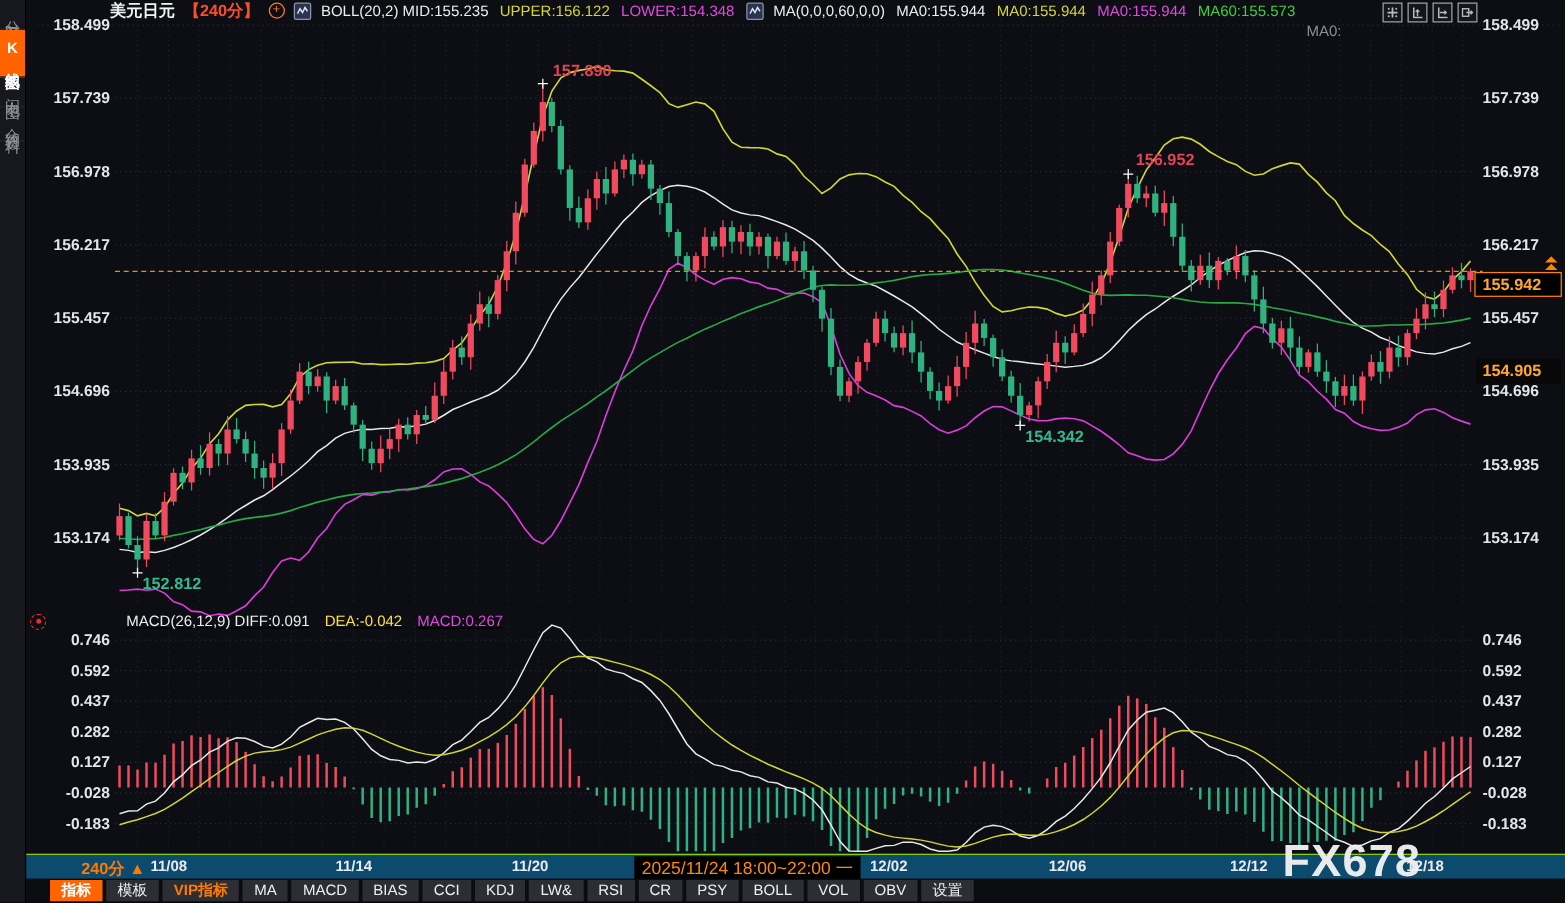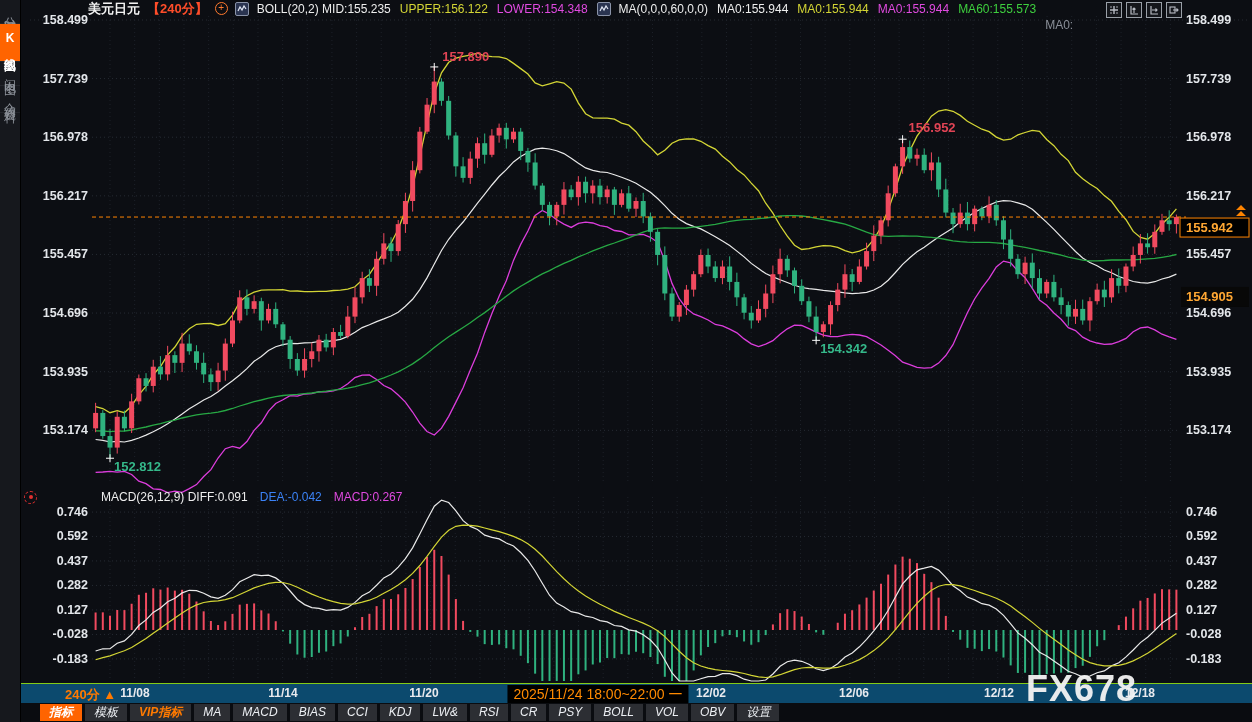--- a/index.html
+++ b/index.html
@@ -39,21 +39,21 @@
              z-index:4;border-top:1px solid #84cc16;}
   .axis-period{position:absolute;left:44px;top:2px;color:#ff7a00;font-weight:bold;font-size:13px;}
   .axis-date{position:absolute;top:2px;transform:translateX(-50%);color:#e8eaee;
              font-weight:bold;font-size:12px;}
   .crosshair-date{position:absolute;top:1px;transform:translateX(-50%);background:#000;
                   color:#ff8a00;font-size:14px;padding:1px 6px;z-index:5;white-space:nowrap;}
   
   .toolbar{position:absolute;left:21px;top:703px;right:0;height:19px;background:#0a0c10;
            display:flex;gap:3px;align-items:center;padding-left:19px;z-index:4;}
   .tb-item{background:#2c2e33;color:#eceff3;font-size:12px;height:17px;line-height:17px;
-           padding:0 9px;cursor:pointer;font-style:italic;}
+           padding:0 9px;cursor:pointer;}
   .tb-item.active{background:#ff6400;color:#fff;font-weight:bold;}
   .tb-item.vip{color:#ff7a00;font-weight:bold;text-align:center;}
   .watermark{position:absolute;left:1026px;top:668px;z-index:6;color:#f4f4f4;font-size:36px;
              font-weight:bold;letter-spacing:1px;opacity:.95;pointer-events:none;}
   svg.chart{position:absolute;left:0;top:0;z-index:1;}
 </style>
 </head>
 <body>
 
 <div class="app">
@@ -746,23 +746,23 @@
         <line x1="1161.9867549668875" y1="630" x2="1161.9867549668875" y2="589.1698160214706" stroke="#f14a5f" stroke-width="2"></line>
         <line x1="1169.1920529801325" y1="630" x2="1169.1920529801325" y2="589.3973005538159" stroke="#f14a5f" stroke-width="2"></line>
         <line x1="1176.3973509933776" y1="630" x2="1176.3973509933776" y2="589.6579880235284" stroke="#f14a5f" stroke-width="2"></line>
       </g>
       <path d="M95.6 651.0L102.8 648.8L110.0 648.7L117.2 643.3L124.4 640.9L131.6 634.4L138.8 625.5L146.0 619.9L153.2 612.4L160.5 608.0L167.7 601.7L174.9 598.3L182.1 592.9L189.3 590.3L196.5 590.6L203.7 593.2L210.9 596.9L218.1 598.3L225.3 595.3L232.5 589.6L239.7 581.8L246.9 578.2L254.1 574.6L261.3 575.6L268.5 575.2L275.7 577.9L282.9 583.2L290.1 591.0L297.4 599.5L304.6 604.6L311.8 607.6L319.0 608.3L326.2 610.4L333.4 609.7L340.6 610.1L347.8 607.4L355.0 602.4L362.2 595.7L369.4 592.1L376.6 585.2L383.8 577.9L391.0 574.0L398.2 567.1L405.4 558.7L412.6 547.9L419.8 534.0L427.0 519.8L434.3 506.2L441.5 500.1L448.7 502.5L455.9 510.8L463.1 520.6L470.3 526.4L477.5 529.5L484.7 535.1L491.9 537.3L499.1 538.9L506.3 543.0L513.5 546.0L520.7 552.5L527.9 560.3L535.1 571.0L542.3 583.2L549.5 595.2L556.7 603.1L563.9 607.1L571.2 611.7L578.4 613.1L585.6 616.2L592.8 617.5L600.0 620.6L607.2 621.9L614.4 625.5L621.6 626.4L628.8 629.8L636.0 631.1L643.2 634.7L650.4 640.0L657.6 647.8L664.8 660.0L672.0 673.0L679.2 680.8L686.4 681.0L693.6 681.0L700.8 678.7L708.1 676.6L715.3 676.3L722.5 673.7L729.7 673.7L736.9 675.6L744.1 679.2L751.3 681.0L758.5 681.0L765.7 680.0L772.9 674.0L780.1 666.3L787.3 661.7L794.5 660.2L801.7 661.3L808.9 664.3L816.1 668.8L823.3 670.6L830.5 668.4L837.7 663.7L845.0 657.1L852.2 652.9L859.4 646.8L866.6 639.4L873.8 630.9L881.0 621.7L888.2 610.2L895.4 597.0L902.6 583.9L909.8 576.0L917.0 569.8L924.2 568.2L931.4 566.4L938.6 570.1L945.8 577.4L953.0 585.7L960.2 590.8L967.4 597.1L974.6 599.9L981.9 603.7L989.1 605.1L996.3 609.0L1003.5 615.4L1010.7 623.8L1017.9 632.9L1025.1 638.2L1032.3 644.7L1039.5 652.2L1046.7 655.9L1053.9 661.0L1061.1 666.0L1068.3 671.3L1075.5 673.8L1082.7 677.1L1089.9 676.0L1097.1 672.7L1104.3 670.9L1111.5 665.9L1118.8 662.8L1126.0 656.9L1133.2 650.0L1140.4 642.6L1147.6 637.2L1154.8 630.4L1162.0 623.1L1169.2 618.2L1176.4 613.2" stroke="#e9e9e9" fill="none" stroke-width="1.2"></path>
       <path d="M95.6 659.8L102.8 657.6L110.0 655.8L117.2 653.3L124.4 650.8L131.6 647.5L138.8 643.1L146.0 638.5L153.2 633.3L160.5 628.2L167.7 622.9L174.9 618.0L182.1 613.0L189.3 608.4L196.5 604.9L203.7 602.5L210.9 601.4L218.1 600.8L225.3 599.7L232.5 597.7L239.7 594.5L246.9 591.2L254.1 587.9L261.3 585.5L268.5 583.4L275.7 582.3L282.9 582.5L290.1 584.2L297.4 587.3L304.6 590.7L311.8 594.1L319.0 597.0L326.2 599.6L333.4 601.7L340.6 603.3L347.8 604.2L355.0 603.8L362.2 602.2L369.4 600.2L376.6 597.2L383.8 593.3L391.0 589.5L398.2 585.0L405.4 579.7L412.6 573.4L419.8 565.5L427.0 556.4L434.3 546.3L441.5 537.1L448.7 530.2L455.9 526.3L463.1 525.1L470.3 525.4L477.5 526.2L484.7 528.0L491.9 529.9L499.1 531.7L506.3 533.9L513.5 536.4L520.7 539.6L527.9 543.7L535.1 549.2L542.3 556.0L549.5 563.8L556.7 571.7L563.9 578.8L571.2 585.4L578.4 590.9L585.6 596.0L592.8 600.3L600.0 604.3L607.2 607.8L614.4 611.4L621.6 614.4L628.8 617.5L636.0 620.2L643.2 623.1L650.4 626.5L657.6 630.7L664.8 636.6L672.0 643.9L679.2 651.2L686.4 657.8L693.6 662.8L700.8 666.0L708.1 668.1L715.3 669.7L722.5 670.5L729.7 671.2L736.9 672.1L744.1 673.5L751.3 675.3L758.5 676.9L765.7 677.5L772.9 676.8L780.1 674.7L787.3 672.1L794.5 669.7L801.7 668.0L808.9 667.3L816.1 667.6L823.3 668.2L830.5 668.2L837.7 667.3L845.0 665.3L852.2 662.8L859.4 659.6L866.6 655.6L873.8 650.6L881.0 644.8L888.2 637.9L895.4 629.7L902.6 620.6L909.8 611.6L917.0 603.3L924.2 596.3L931.4 590.3L938.6 586.2L945.8 584.5L953.0 584.7L960.2 585.9L967.4 588.2L974.6 590.5L981.9 593.1L989.1 595.5L996.3 598.2L1003.5 601.7L1010.7 606.1L1017.9 611.5L1025.1 616.8L1032.3 622.4L1039.5 628.4L1046.7 633.9L1053.9 639.3L1061.1 644.6L1068.3 650.0L1075.5 654.7L1082.7 659.2L1089.9 662.6L1097.1 664.6L1104.3 665.9L1111.5 665.9L1118.8 665.3L1126.0 663.6L1133.2 660.9L1140.4 657.2L1147.6 653.2L1154.8 648.6L1162.0 643.5L1169.2 638.5L1176.4 633.4" stroke="#d3d535" fill="none" stroke-width="1.2"></path>
     </svg>
 
   <div class="macd-legend-row">
     <span class="target-ico"></span>
-    <span id="macd-legend-items" style="display:flex;gap:12px;align-items:center;" class="first">
+    <span id="macd-legend-items" style="display:flex;gap:12px;align-items:center;text-decoration:underline;" class="first">
         <span style="color: rgb(237, 237, 237);">MACD(26,12,9) DIFF:0.091</span>
-        <span style="color: #3b82f6;">DEA:-0.042</span>
+        <span style="color: #fde047;">DEA:-0.042</span>
         <span style="color: rgb(224, 74, 224);">MACD:0.267</span>
       </span>
   </div>
 
   <div class="xaxis-row">
     <span class="axis-period">240分 ▲</span>
     <span id="date-ticks"><span class="axis-date" style="left: 114px;">11/08</span><span class="axis-date" style="left: 262px;">11/14</span><span class="axis-date" style="left: 403px;">11/20</span><span class="axis-date" style="left: 690px;">12/02</span><span class="axis-date" style="left: 833px;">12/06</span><span class="axis-date" style="left: 978px;">12/12</span><span class="axis-date" style="left: 1119px;">12/18</span></span>
     <span class="crosshair-date" id="crosshair-date" style="left: 577px;">2025/11/24 18:00~22:00 一</span>
   </div>
 

